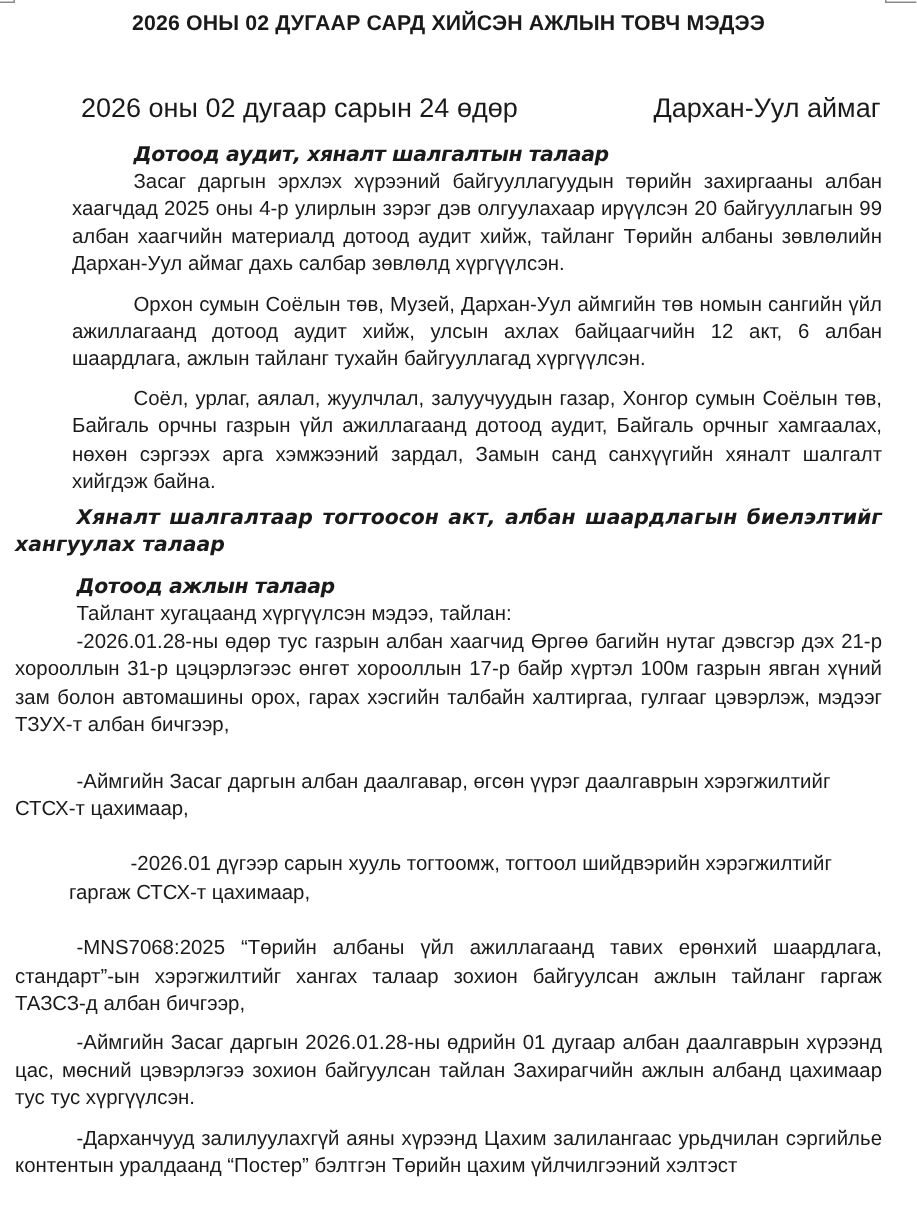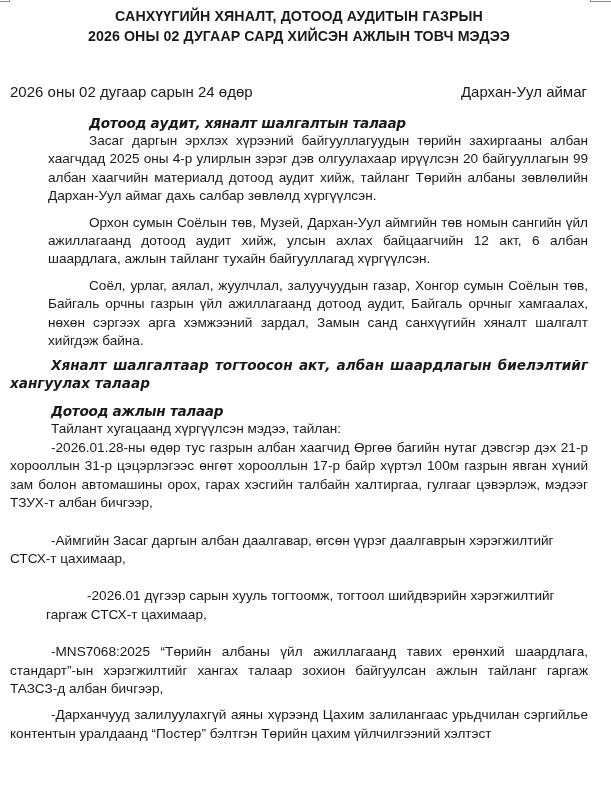--- a/index.html
+++ b/index.html
@@ -9,41 +9,40 @@
   }
   .corner { position: absolute; border-color: #8a8a8a; border-style: solid; }
   .corner.tl { left: 0; top: 0; width: 9px; height: 1px; border-width: 0 1px 1px 0; }
   .corner.tr { right: 0; top: 0; width: 20px; height: 1px; border-width: 0 0 1px 1px; }
   .page { position: absolute; left: 10px; top: 0; width: 578px; }
   .title {
     text-align: center; font-weight: bold; font-size: 14.2px; line-height: 20px;
     margin: 6px 0 0 0; letter-spacing: 0.1px;
   }
   .dateline {
-    display: flex; justify-content: space-between; font-size: 15px;
-    margin-top: 37px; line-height: 18px; padding-right: 1px;
+    display: flex; justify-content: space-between; font-size: 18px;
+    margin-top: 37px; line-height: 18px; padding-right: 1px; margin-left: 44px;
   }
   p { margin: 0; font-size: 13.6px; line-height: 18.4px; text-align: justify; }
   .indent { text-indent: 41px; }
   .heading {
     font-weight: bold; font-style: italic; font-size: 13.6px; line-height: 18px;
     font-family: "DejaVu Sans", sans-serif; letter-spacing: -0.3px;
   }
   .gap-s { margin-top: 8px; }
   .gap-l { margin-top: 19px; }
 </style>
 </head>
 <body>
 
 <div class="corner tl"></div>
 <div class="corner tr"></div>
 
 <div class="page">
   <div class="title">
-    <div>САНХҮҮГИЙН ХЯНАЛТ, ДОТООД АУДИТЫН ГАЗРЫН</div>
     <div>2026 ОНЫ 02 ДУГААР САРД ХИЙСЭН АЖЛЫН ТОВЧ МЭДЭЭ</div>
   </div>
 
   <div class="dateline">
     <span>2026 оны 02 дугаар сарын 24 өдөр</span>
     <span>Дархан-Уул аймаг</span>
   </div>
 
   <div style="margin-top:13px;margin-left:38px;">
     <p class="heading indent">Дотоод аудит, хяналт шалгалтын талаар</p>
@@ -56,15 +55,16 @@
     <p class="heading indent" style="text-align:justify; letter-spacing:0;">Хяналт шалгалтаар тогтоосон акт, албан шаардлагын биелэлтийг хангуулах талаар</p>
   </div>
 
   <div style="margin-top:10px;">
     <p class="heading indent">Дотоод ажлын талаар</p>
     <p class="indent">Тайлант хугацаанд хүргүүлсэн мэдээ, тайлан:</p>
     <p class="indent">-2026.01.28-ны өдөр тус газрын албан хаагчид Өргөө багийн нутаг дэвсгэр дэх 21-р хорооллын 31-р цэцэрлэгээс өнгөт хорооллын 17-р байр хүртэл 100м газрын явган хүний зам болон автомашины орох, гарах хэсгийн талбайн халтиргаа, гулгааг цэвэрлэж, мэдээг ТЗУХ-т албан бичгээр,</p>
     <p class="indent gap-l" style="text-align:left;">-Аймгийн Засаг даргын албан даалгавар, өгсөн үүрэг даалгаврын хэрэгжилтийг СТСХ-т цахимаар,</p>
     <p class="indent gap-l" style="text-align:left;margin-left:36px;">-2026.01 дүгээр сарын хууль тогтоомж, тогтоол шийдвэрийн хэрэгжилтийг гаргаж СТСХ-т  цахимаар,</p>
     <p class="indent gap-l">-MNS7068:2025 “Төрийн албаны үйл ажиллагаанд тавих ерөнхий шаардлага, стандарт”-ын хэрэгжилтийг хангах талаар зохион байгуулсан ажлын тайланг гаргаж ТАЗСЗ-д албан бичгээр,</p>
+    <p class="indent gap-s">-Аймгийн Засаг даргын 2026.01.28-ны өдрийн 01 дугаар албан даалгаврын хүрээнд цас, мөсний цэвэрлэгээ зохион байгуулсан тайлан Захирагчийн ажлын албанд цахимаар тус тус хүргүүлсэн.</p>
     <p class="indent gap-s">-Дарханчууд залилуулахгүй аяны хүрээнд Цахим залилангаас урьдчилан сэргийлье контентын уралдаанд “Постер” бэлтгэн Төрийн цахим үйлчилгээний хэлтэст</p>
   </div>
 </div>
 
 </body></html>

